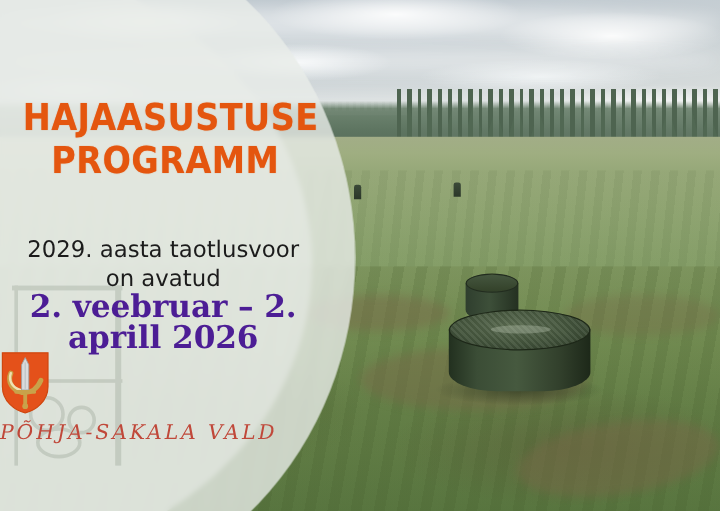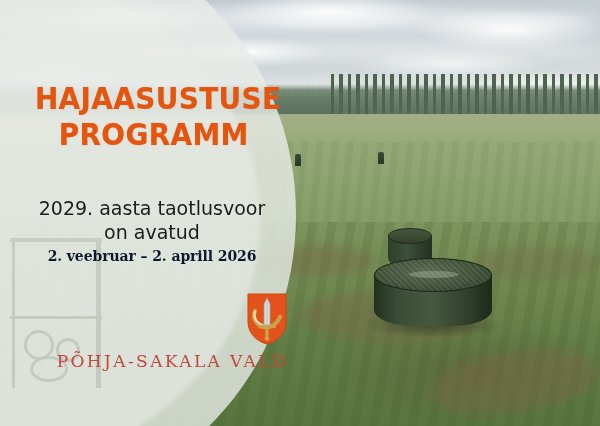--- a/index.html
+++ b/index.html
@@ -205,21 +205,21 @@
     position:absolute; border: 3px solid #6f7a6a; border-radius: 50%;
     background: transparent;
   }
   .ghost-gate .s1 { left: 14px; top: 92px; width: 30px; height: 30px; }
   .ghost-gate .s2 { left: 46px; top: 100px; width: 24px; height: 24px; }
   .ghost-gate .s3 { left: 20px; top: 118px; width: 38px; height: 26px; }
 
   
   .content {
     position: absolute;
-    left: 16px; top: 0; width: 296px; height: 346px;
+    left: 0; top: 0; width: 296px; height: 346px;
   }
 
   .headline {
     position: absolute;
     left: 0; top: 80px; width: 270px;
     color: #e4560f;
     font-family: "DejaVu Sans", sans-serif;
     font-weight: 700;
     font-size: 31px;
     line-height: 36px;
@@ -243,33 +243,33 @@
     line-height: 24px;
     font-weight: 400;
   }
   .subline .s-a { display:block; }
   .subline .s-b { display:block; }
 
   .dateline {
     position: absolute;
     left: 0; top: 243px; width: 272px;
     text-align: center;
-    color: #0f172a;
+    color: #4c1d95;
     font-family: "DejaVu Serif", serif;
     font-weight: 700;
-    font-size: 14px;
+    font-size: 26px;
     line-height: 26px;
     letter-spacing: -0.1px;
   }
 
   
   .logo {
     position: absolute;
     left: 0; top: 292px; width: 272px;
-    display: flex; flex-direction: column; align-items: flex-end;
+    display: flex; flex-direction: column; align-items: flex-start; font-style: italic;
   }
   .crest { width: 42px; height: 54px; display:block; }
   .logo-text {
     margin-top: 5px;
     color: #c0483a;
     font-family: "DejaVu Serif", serif;
     font-size: 17px;
     font-weight: 400;
     letter-spacing: 2.4px;
     text-transform: uppercase;

